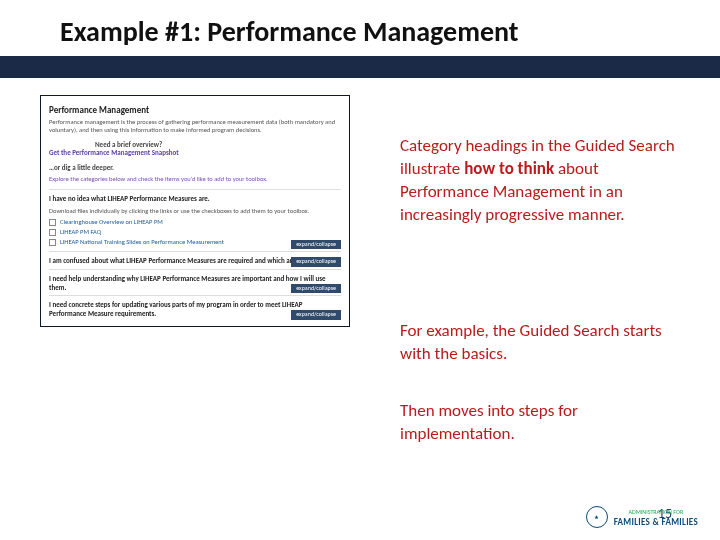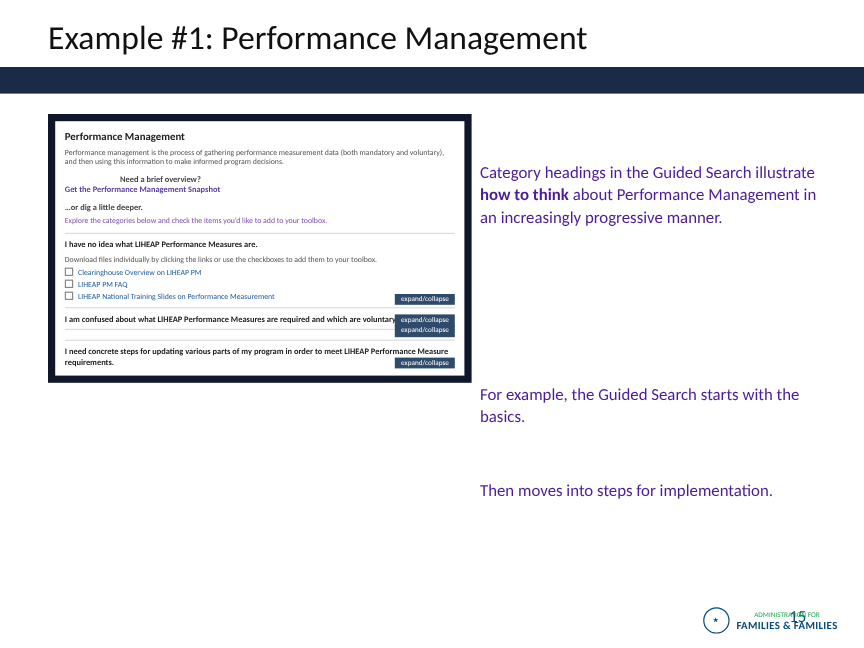--- a/index.html
+++ b/index.html
@@ -12,39 +12,40 @@
     overflow: hidden;
   }
   .title-band {
     width: 100%;
     height: 78px;
     background: linear-gradient(to bottom, #fff 0, #fff 56px, #1b2a47 56px, #1b2a47 78px);
     padding: 14px 0 0 40px;
   }
   .title-band h1 {
     font-size: 28px;
-    font-weight: 400;
+    font-weight: 700;
     color: #111;
+    margin-left: 20px;
   }
   .content {
     position: absolute;
     top: 95px;
     left: 40px;
     right: 30px;
     bottom: 30px;
   }
   .screenshot {
     position: absolute;
     left: 0;
     top: 0;
-    width: 353px;
+    width: 310px;
     font-size: 6.5px;
     line-height: 1.25;
     color: #444;
-    border: 6px solid #0f172a;
+    border: 1px solid #0f172a;
     background: #fff;
     padding: 8px 8px 4px 8px;
   }
   .screenshot .sec-title {
     font-size: 9px;
     font-weight: bold;
     color: #222;
     margin-bottom: 3px;
   }
   .screenshot .blurb { margin-bottom: 6px; color:#555; }
@@ -52,36 +53,36 @@
   .screenshot .snapshot-link { color: #5a3ea3; font-weight: bold; font-size: 7px; margin-bottom:6px; display:block;}
   .screenshot .dig { font-weight: bold; font-size: 7px; margin-bottom:2px;}
   .screenshot .instruct { color: #7a4fb0; margin-bottom:6px; }
   .screenshot .cat {
     border-top: 1px solid #ddd;
     padding: 5px 0 3px 0;
     position: relative;
   }
   .screenshot .cat-h { font-weight: bold; font-size: 7px; color:#222;}
   .screenshot .dl { color:#555; margin:3px 0;}
-  .screenshot .chkrow { display:flex; align-items:flex-start; gap:4px; margin:2px 0; color:#1a5c9e;}
+  .screenshot .chkrow { display:flex; align-items:flex-end; gap:4px; margin:2px 0; color:#1a5c9e;}
   .screenshot .chkrow .box { width:7px; height:7px; border:1px solid #888; background:#fff; flex-shrink:0;}
   .screenshot .ec {
     position: absolute;
     right: 0;
     bottom: 2px;
     background: #2f4a6b;
     color: #fff;
     font-size: 6px;
     padding: 1px 5px;
   }
   .annot {
     position: absolute;
-    font-size: 14px;
+    font-size: 17px;
     line-height: 1.35;
-    color: #4c1d95;
+    color: #b91c1c;
     width: 290px;
   }
   .annot .b { font-weight: bold; }
   .ann1 { left: 360px; top: 40px; }
   .ann2 { left: 360px; top: 225px; }
   .ann3 { left: 360px; top: 305px; }
   .arrow {
     position: absolute;
     width: 0; height: 0;
   }
@@ -145,20 +146,21 @@
           <span>LIHEAP National Training Slides on Performance Measurement</span>
         </div>
       <div class="ec">expand/collapse</div>
     </div>
 
     <div class="cat">
       <div class="cat-h">I am confused about what LIHEAP Performance Measures are required and which are voluntary.</div>
       <div class="ec">expand/collapse</div>
     </div>
     <div class="cat">
+      <div class="cat-h">I need help understanding why LIHEAP Performance Measures are important and how I will use them.</div>
       <div class="ec">expand/collapse</div>
     </div>
     <div class="cat">
       <div class="cat-h">I need concrete steps for updating various parts of my program in order to meet LIHEAP Performance Measure requirements.</div>
       <div class="ec">expand/collapse</div>
     </div>
   </div>
 
   <div class="annot ann1">
     <span>Category headings in the Guided Search illustrate </span><span class="b">how to think</span><span> about Performance Management in an increasingly progressive manner.</span>

